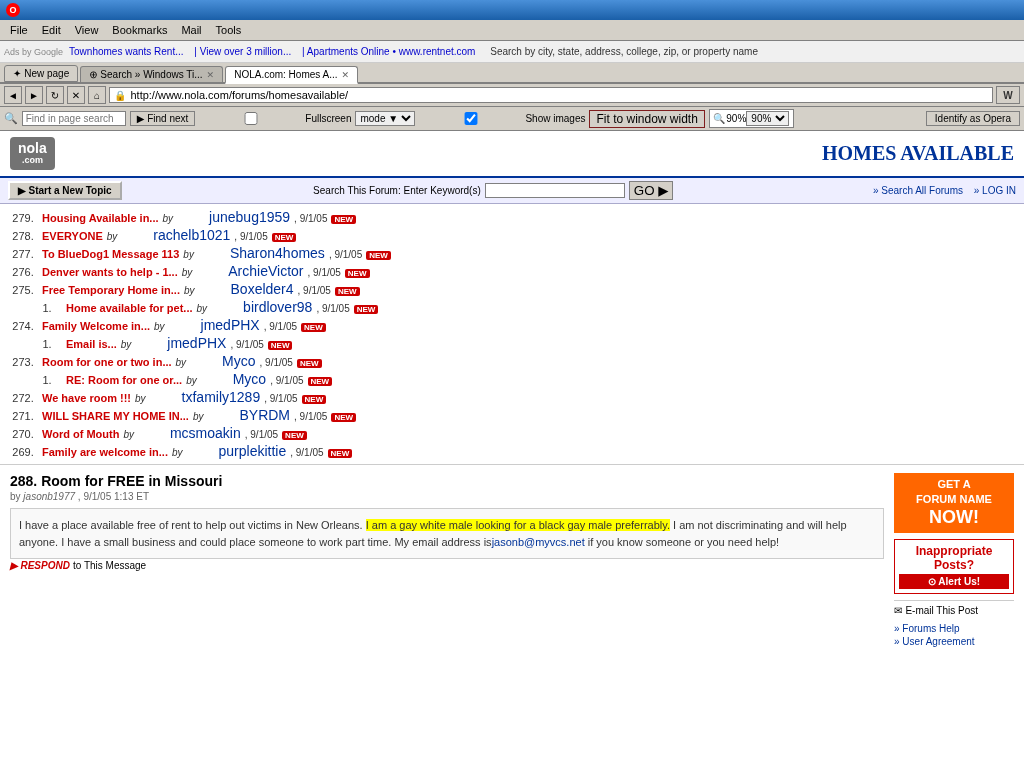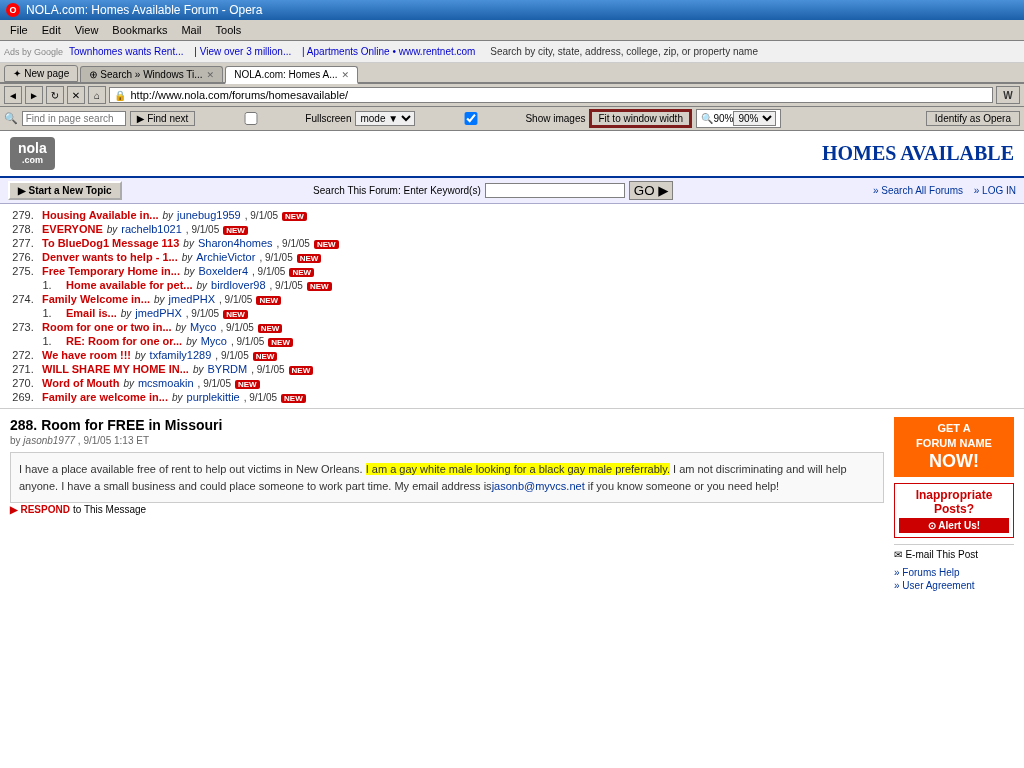--- a/index.html
+++ b/index.html
@@ -154,24 +154,24 @@
     }
     #findbar select {
       font-size: 10px;
       border: 1px solid #808080;
     }
     #findbar label {
       display: flex; align-items: center; gap: 2px;
     }
     #findbar .fit-btn {
       background: #d4d0c8;
-      border: 3px solid #7f1d1d;
+      border: 1px solid #7f1d1d;
       padding: 1px 6px;
       cursor: pointer;
-      font-size: 10px;
+      font-size: 12px;
     }
     #findbar .zoom-box {
       display: flex; align-items: center;
       background: white;
       border: 1px solid #808080;
       padding: 1px 4px;
       font-size: 10px;
     }
     #findbar .identify-btn {
       background: #d4d0c8;
@@ -259,21 +259,21 @@
     .thread-item {
       display: flex;
       align-items: baseline;
       padding: 1px 0;
       font-size: 11px;
       gap: 4px;
     }
     .thread-num { color: #333; width: 30px; text-align: center; flex-shrink: 0; }
     .thread-title { color: #cc0000; font-weight: bold; cursor: pointer; }
     .thread-by { color: #333; font-style: italic; font-size: 10px; }
-    .thread-author { color: #003399; font-size: 11px; }
+    .thread-author { color: #003399; font-size: 14px; margin-left: 32px; }
     .thread-date { color: #333; font-size: 10px; }
     .thread-new {
       background: #cc0000;
       color: white;
       font-size: 8px;
       font-weight: bold;
       padding: 0 3px;
       border-radius: 2px;
     }
     .thread-indent { padding-left: 24px; }
@@ -309,20 +309,21 @@
     }
     .post-body .highlight {
       background: #ffff00;
     }
     .respond-link {
       color: #cc0000;
       font-size: 10px;
       font-weight: bold;
       text-decoration: none;
       cursor: pointer;
+      font-style: italic;
     }
 
     
     .post-sidebar {
       width: 120px;
       flex-shrink: 0;
       display: flex;
       flex-direction: column;
       gap: 6px;
     }
@@ -365,21 +366,20 @@
     }
     .sidebar-links { font-size: 10px; }
     .sidebar-links a { color: #003399; text-decoration: none; display: block; padding: 1px 0; }
     .sidebar-links a::before { content: "» "; }
   </style>
 </head>
 <body>
 
 <div id="titlebar">
   <span style="width:14px;height:14px;background:red;border-radius:50%;display:inline-flex;align-items:center;justify-content:center;font-size:9px;color:white;font-weight:bold;">O</span>
-  <span>NOLA.com: Homes Available Forum - Opera</span>
 </div>
 
 <div id="menubar">
   <span>File</span>
   <span>Edit</span>
   <span>View</span>
   <span>Bookmarks</span>
   <span>Mail</span>
   <span>Tools</span>
 </div>

